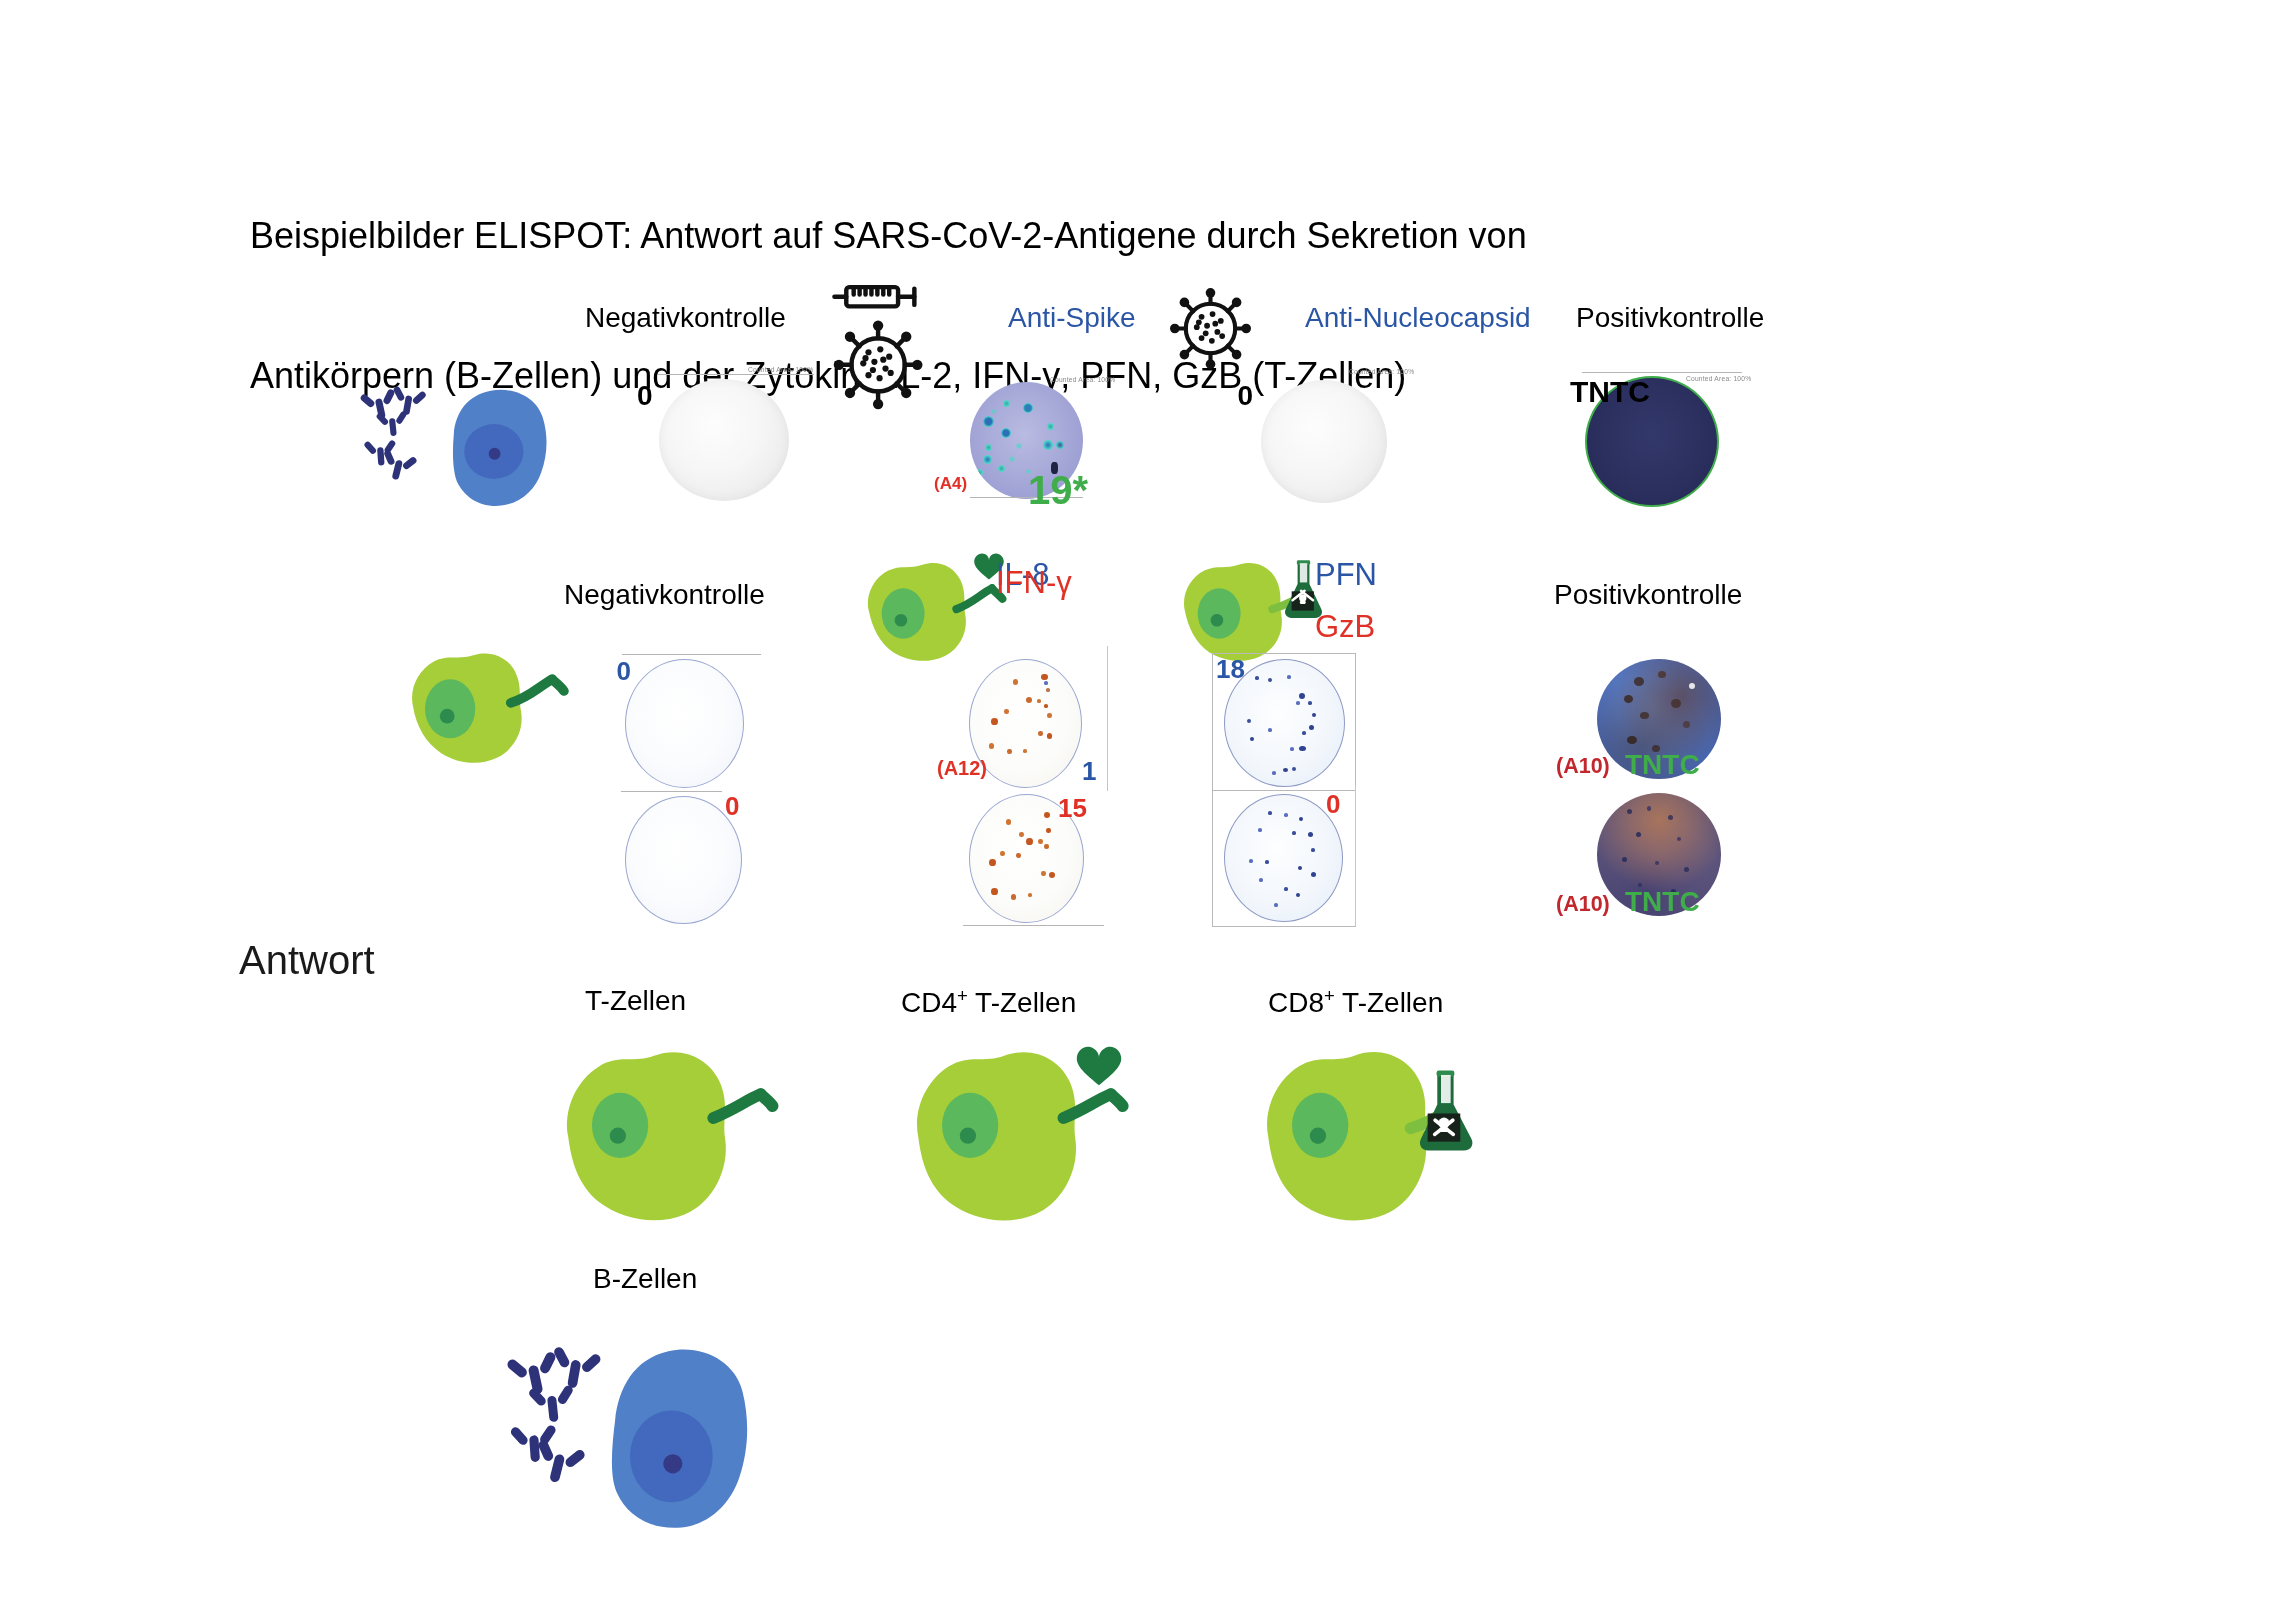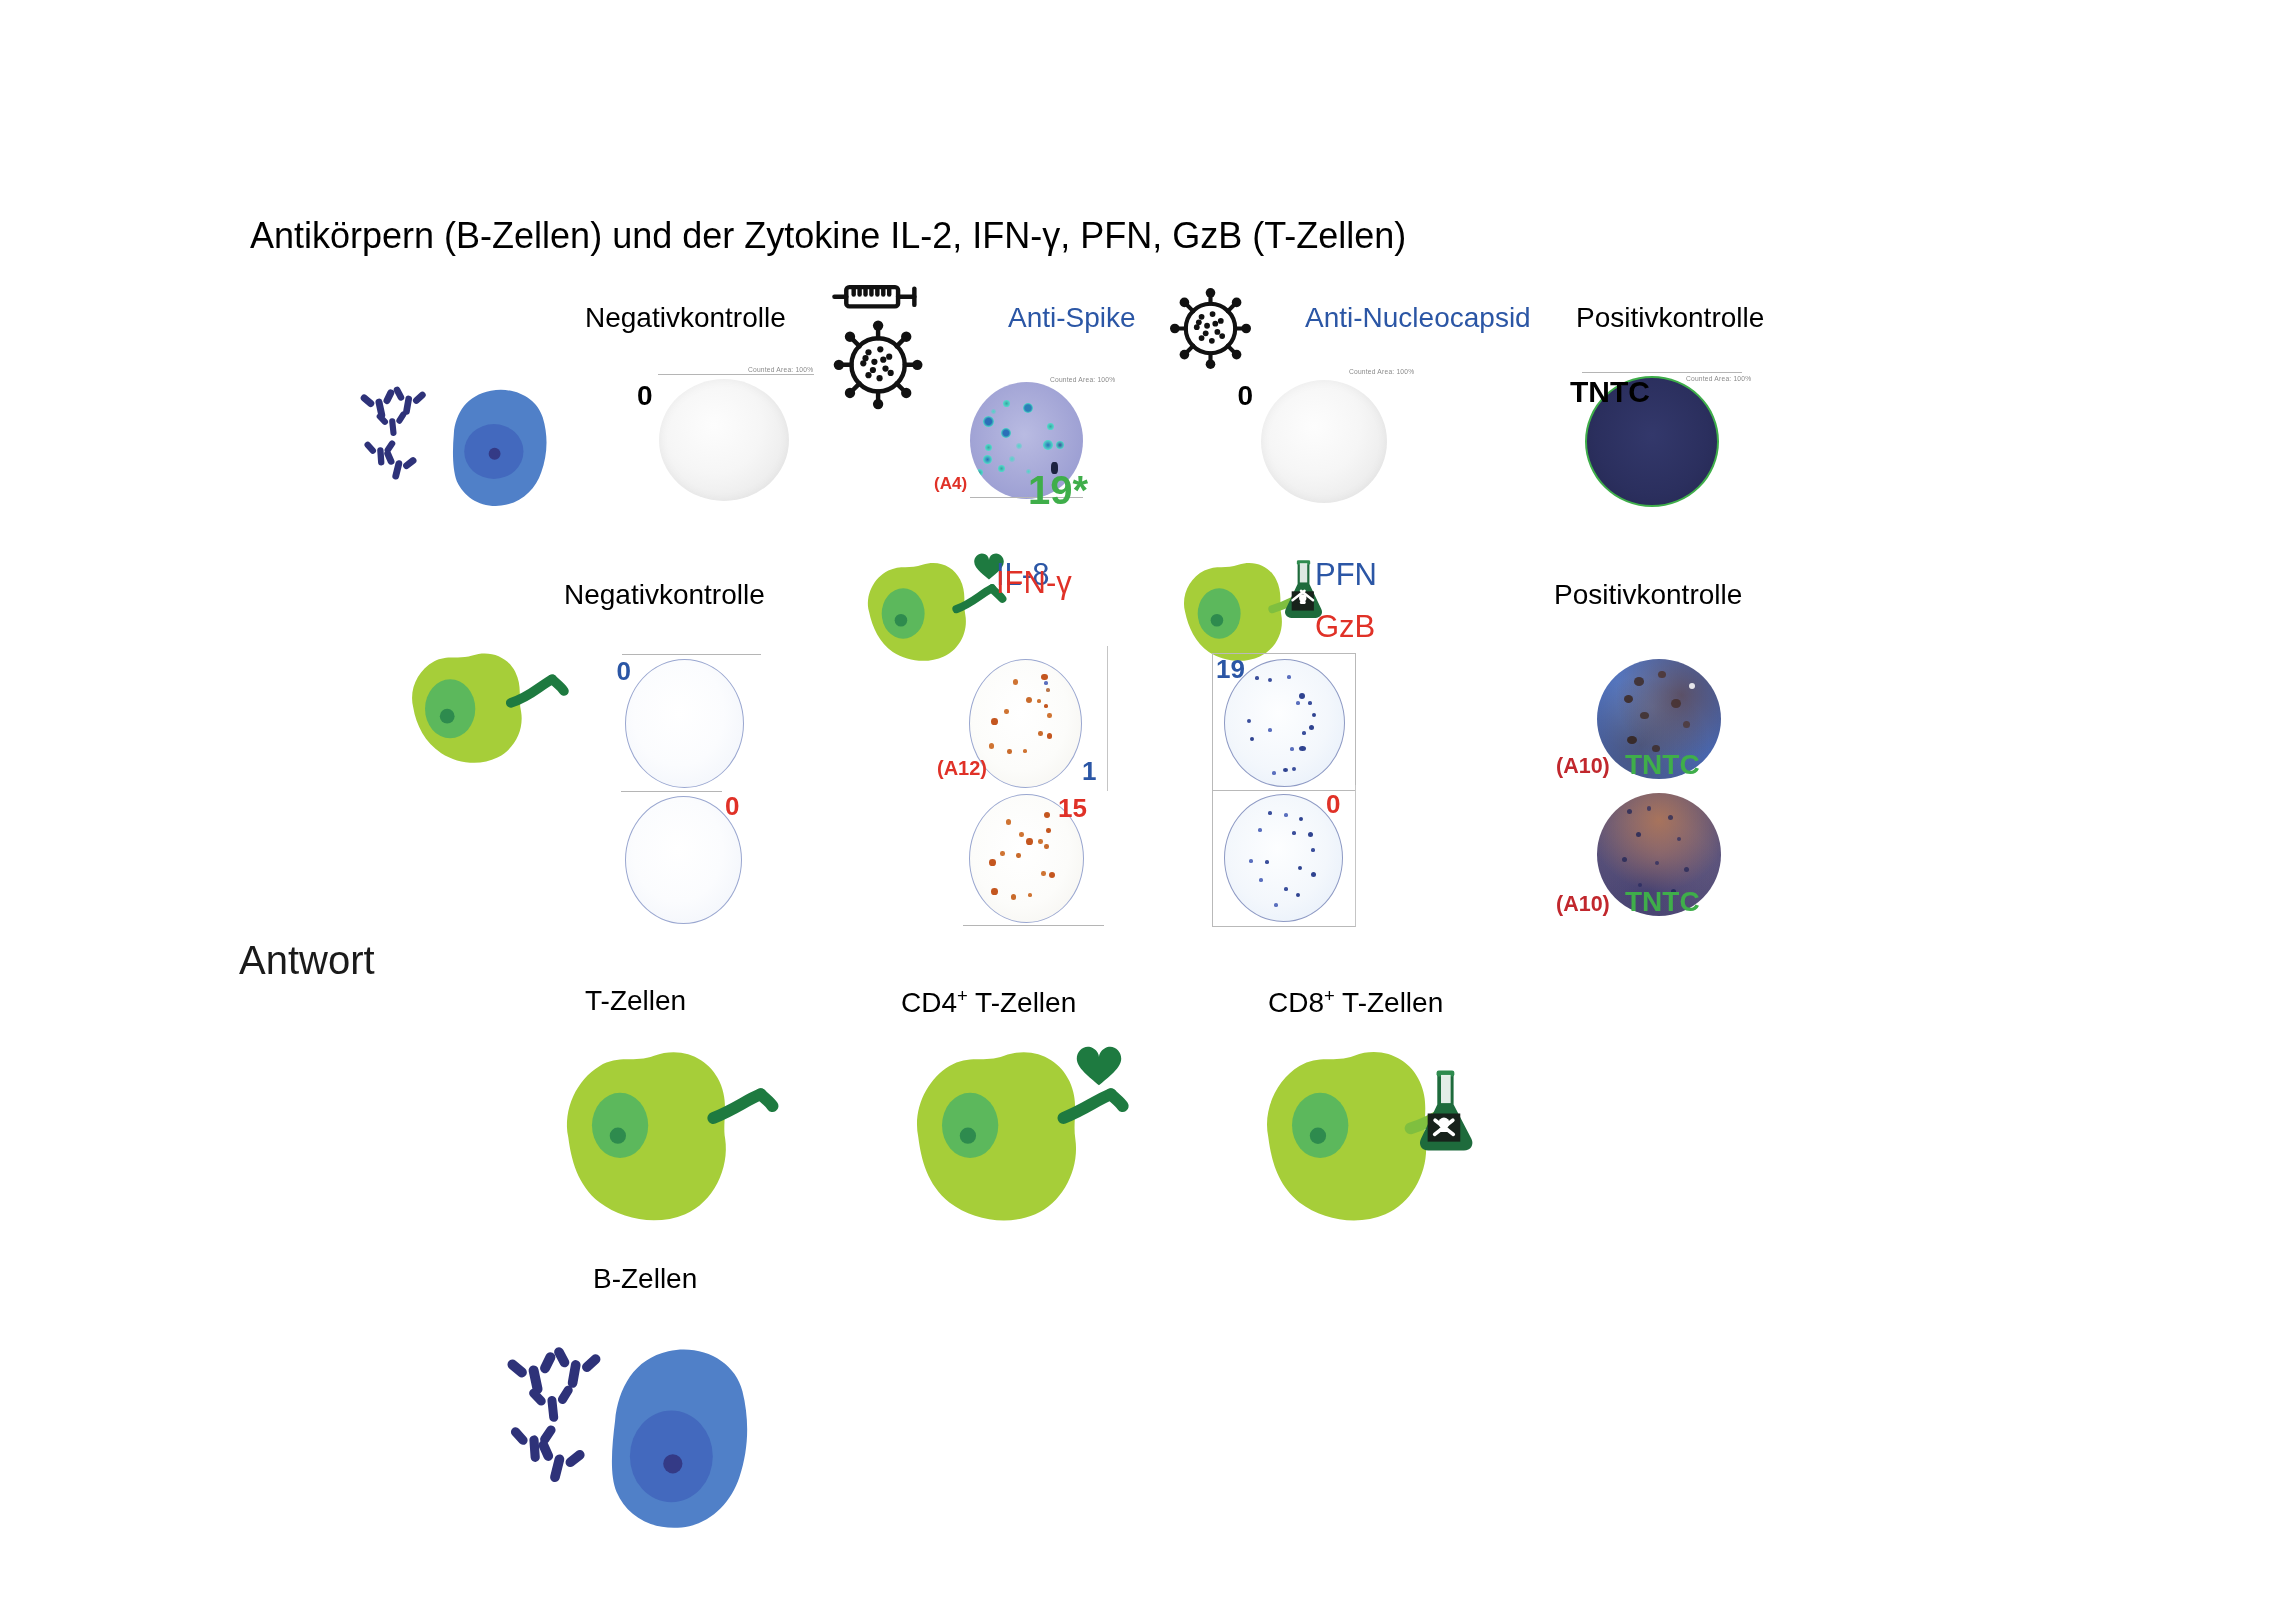--- a/index.html
+++ b/index.html
@@ -122,20 +122,21 @@
     height: 0.7px;
     background: #b5b5b5;
   }
 
   svg { display: block; overflow: visible; }
 </style>
 </head>
 <body>
 
 <div class="abs" id="title-block">
+  <div>Beispielbilder ELISPOT: Antwort auf SARS-CoV-2-Antigene durch Sekretion von</div>
   <div>Antikörpern (B-Zellen) und der Zytokine IL-2, IFN-γ, PFN, GzB (T-Zellen)</div>
 </div>
 
 <div class="abs" style="left:356px; top:370px; width:252px; height:163px;">
   <svg width="252" height="163" viewBox="0 0 340 220">
     <g fill="#2E3279">
       <g transform="translate(10,28) rotate(-12) scale(1.05)">
         <rect x="12" y="14" width="9" height="26" rx="4.5"></rect>
         <rect x="-2" y="4" width="9" height="20" rx="4.5" transform="rotate(-38 2 14)"></rect>
         <rect x="26" y="4" width="9" height="20" rx="4.5" transform="rotate(38 30 14)"></rect>
@@ -425,21 +426,21 @@
     <div class="speck" style="left:84px;top:65px;width:5.2px;height:5.2px;background:#2f4390;"></div>
     <div class="speck" style="left:43px;top:68px;width:3.7px;height:3.7px;background:#5a6fbe;"></div>
     <div class="speck" style="left:77px;top:71px;width:3.7px;height:3.7px;background:#3b4f9c;"></div>
     <div class="speck" style="left:25px;top:77px;width:4.4px;height:4.4px;background:#2f4390;"></div>
     <div class="speck" style="left:74px;top:86px;width:6.7px;height:5.2px;background:#2f4390;"></div>
     <div class="speck" style="left:65px;top:87px;width:3.7px;height:3.7px;background:#5a6fbe;"></div>
     <div class="speck" style="left:58px;top:108px;width:5.2px;height:4.4px;background:#2f4390;"></div>
     <div class="speck" style="left:67px;top:107px;width:4.4px;height:4.4px;background:#3b4f9c;"></div>
     <div class="speck" style="left:47px;top:111px;width:3.7px;height:3.7px;background:#5a6fbe;"></div>
   </div>
-  <div class="well-caption" style="left:31px; top:4.4px; font-size:26px; color:#2B56A5;">19</div>
+  <div class="well-caption" style="left:31px; top:4.4px; font-size:26px; color:#2B56A5;">18</div>
 </div>
 
 <div class="well-wrap" style="left:1526px; top:659px; width:207px; height:148px;">
   <div class="well well-pos-blue" style="left:71px; top:0px; width:124px; height:120px;">
     <div class="speck" style="left:37px;top:18px;width:10.4px;height:9px;background:#3a2318;opacity:.75;"></div>
     <div class="speck" style="left:61px;top:12px;width:8.1px;height:7.4px;background:#4a2b1c;opacity:.7;"></div>
     <div class="speck" style="left:27px;top:36px;width:9px;height:8.1px;background:#3a2318;opacity:.8;"></div>
     <div class="speck" style="left:74px;top:40px;width:9.6px;height:9px;background:#412519;opacity:.65;"></div>
     <div class="speck" style="left:43px;top:53px;width:9px;height:7.4px;background:#3a2318;opacity:.7;"></div>
     <div class="speck" style="left:86px;top:62px;width:7.4px;height:7.4px;background:#4a2b1c;opacity:.6;"></div>

